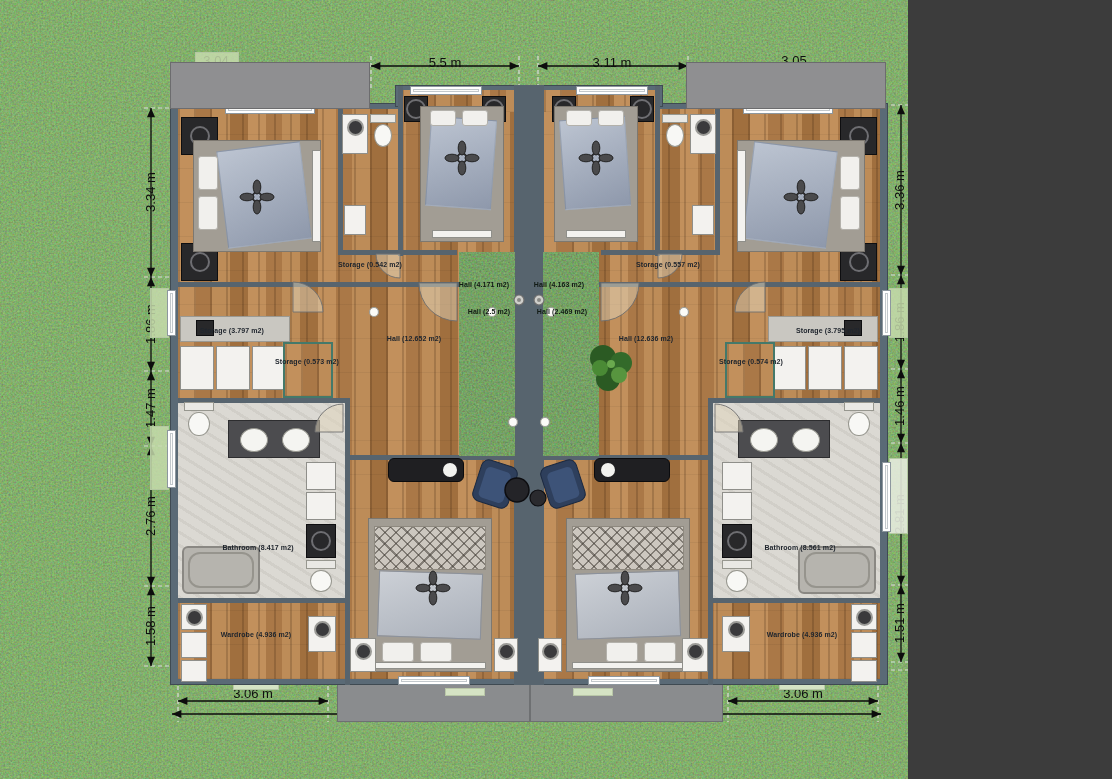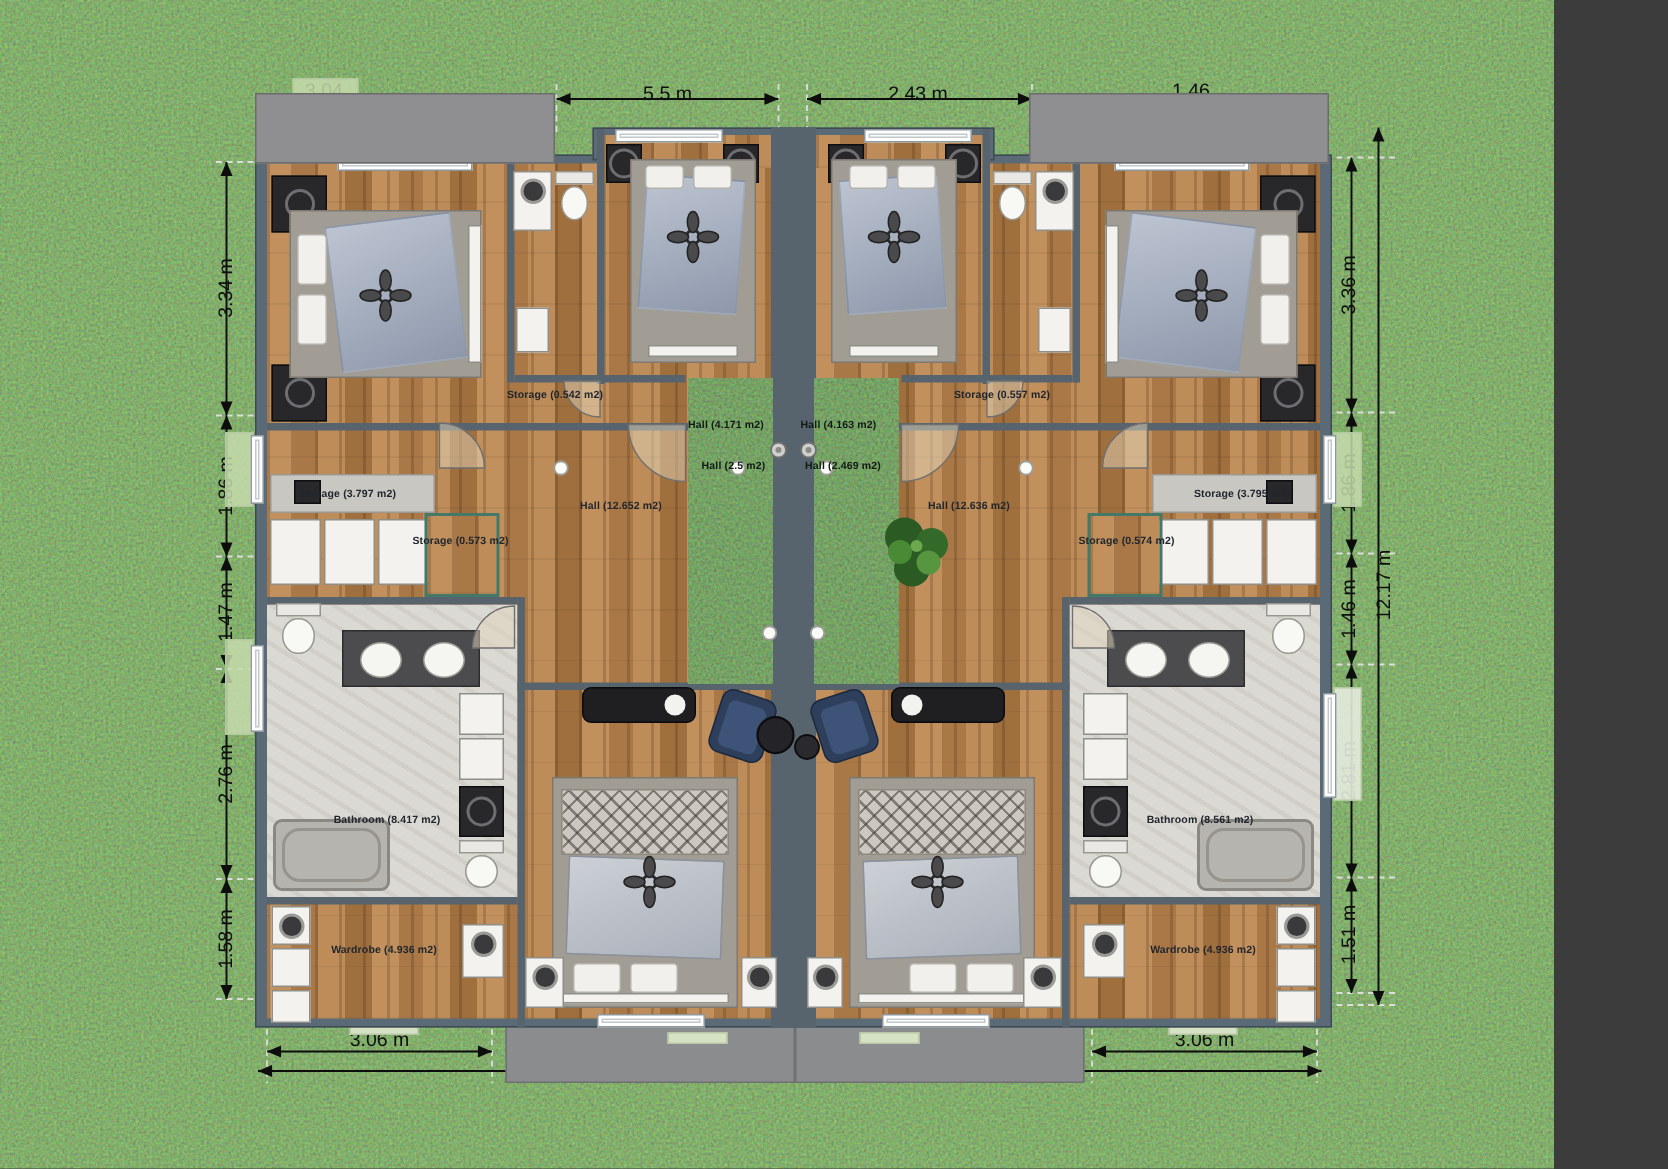--- a/index.html
+++ b/index.html
@@ -1,16 +1,16 @@
 <!DOCTYPE html>
 <html><head>
 <meta charset="utf-8">
 <style>
   html,body{margin:0;padding:0;background:#3c3c3c;}
-  #canvas{position:relative;width:1036px;height:779px;overflow:hidden;
+  #canvas{position:relative;width:908px;height:779px;overflow:hidden;
           font-family:"Liberation Sans",sans-serif;}
   .abs{position:absolute;}
   
   .wood{background:
     repeating-linear-gradient(0deg, rgba(0,0,0,.05) 0 1px, transparent 1px 34px),
     repeating-linear-gradient(90deg, rgba(40,20,5,.18) 0 2px, transparent 2px 16px),
     repeating-linear-gradient(90deg, #c2905c 0 18px, #aa7847 18px 34px, #bd8c58 34px 52px, #a06f3e 52px 70px);}
   .tile{background:
     repeating-linear-gradient(32deg, rgba(120,115,105,.10) 0 3px, transparent 3px 11px),
     #dbd9d3;}
@@ -114,22 +114,22 @@
       <line x1="901" y1="585" x2="901" y2="662" marker-start="url(#ah)" marker-end="url(#ah)"></line>
       <line x1="919" y1="85" x2="919" y2="670" marker-start="url(#ah)" marker-end="url(#ah)"></line>
       <line x1="178" y1="701" x2="328" y2="701" marker-start="url(#ah)" marker-end="url(#ah)"></line>
       <line x1="728" y1="701" x2="878" y2="701" marker-start="url(#ah)" marker-end="url(#ah)"></line>
       <line x1="172" y1="714" x2="881" y2="714" marker-start="url(#ah)" marker-end="url(#ah)"></line>
     </g>
   </svg>
 
   <div class="dimlabel" style="left:216px;top:60px">3.04</div>
   <div class="dimlabel" style="left:445px;top:62px">5.5 m</div>
-  <div class="dimlabel" style="left:612px;top:62px">2.43 m</div>
-  <div class="dimlabel" style="left:794px;top:60px">1.46</div>
+  <div class="dimlabel" style="left:612px;top:62px">3.11 m</div>
+  <div class="dimlabel" style="left:794px;top:60px">3.05</div>
   <div class="dimlabel v" style="left:150px;top:192px">3.34 m</div>
   <div class="dimlabel v" style="left:150px;top:324px">1.86 m</div>
   <div class="dimlabel v" style="left:150px;top:408px">1.47 m</div>
   <div class="dimlabel v" style="left:150px;top:516px">2.76 m</div>
   <div class="dimlabel v" style="left:150px;top:626px">1.58 m</div>
   <div class="dimlabel v" style="left:899px;top:190px">3.36 m</div>
   <div class="dimlabel v" style="left:899px;top:322px">1.86 m</div>
   <div class="dimlabel v" style="left:899px;top:406px">1.46 m</div>
   <div class="dimlabel v" style="left:899px;top:514px">2.81 m</div>
   <div class="dimlabel v" style="left:899px;top:623px">1.51 m</div>

